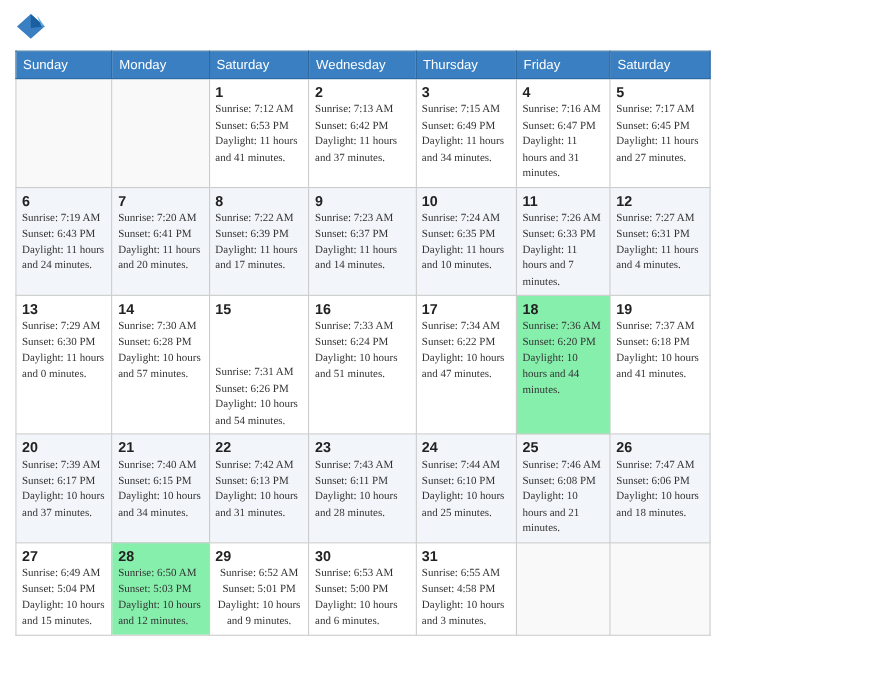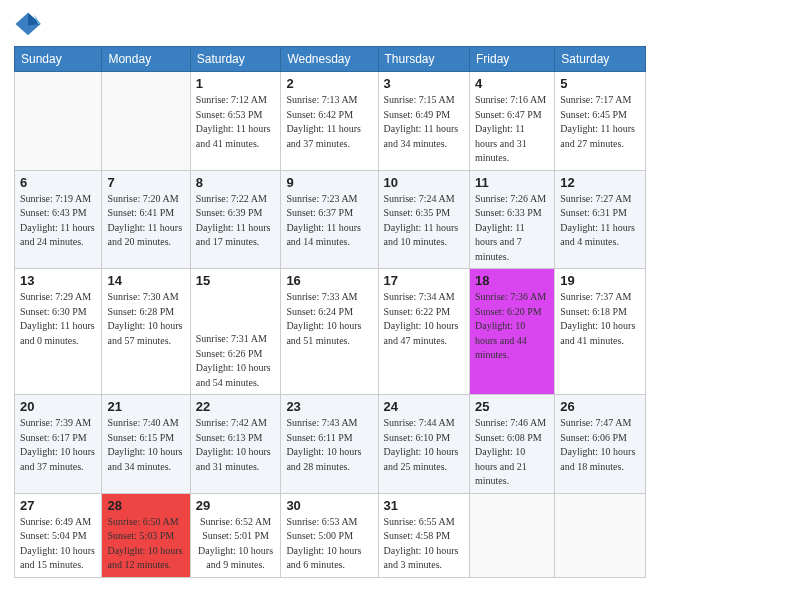--- a/index.html
+++ b/index.html
@@ -230,21 +230,21 @@
             <div class="day-info" style="white-space: pre-line;">Sunrise: 7:33 AM
 Sunset: 6:24 PM
 Daylight: 10 hours and 51 minutes.</div>
           </td>
           <td style="background: rgb(255, 255, 255);">
             <span class="day-num">17</span>
             <div class="day-info" style="white-space: pre-line;">Sunrise: 7:34 AM
 Sunset: 6:22 PM
 Daylight: 10 hours and 47 minutes.</div>
           </td>
-          <td style="background: #d946ef;">
+          <td style="background: #86efac;">
             <span class="day-num">18</span>
             <div class="day-info" style="white-space: pre-line;">Sunrise: 7:36 AM
 Sunset: 6:20 PM
 Daylight: 10 hours and 44 minutes.</div>
           </td>
           <td style="background: rgb(255, 255, 255);">
             <span class="day-num">19</span>
             <div class="day-info" style="white-space: pre-line;">Sunrise: 7:37 AM
 Sunset: 6:18 PM
 Daylight: 10 hours and 41 minutes.</div>
@@ -294,21 +294,21 @@
 Daylight: 10 hours and 18 minutes.</div>
           </td>
         </tr>
         <tr>
           <td style="background: rgb(255, 255, 255);">
             <span class="day-num">27</span>
             <div class="day-info" style="white-space: pre-line;">Sunrise: 6:49 AM
 Sunset: 5:04 PM
 Daylight: 10 hours and 15 minutes.</div>
           </td>
-          <td style="background: #ef4444; margin-left: 12px;">
+          <td style="background: #86efac; margin-left: 12px;">
             <span class="day-num">28</span>
             <div class="day-info" style="white-space: pre-line;">Sunrise: 6:50 AM
 Sunset: 5:03 PM
 Daylight: 10 hours and 12 minutes.</div>
           </td>
           <td style="background: rgb(255, 255, 255); margin-left: 36px;">
             <span class="day-num">29</span>
             <div class="day-info" style="white-space: pre-line; text-align: center;">Sunrise: 6:52 AM
 Sunset: 5:01 PM
 Daylight: 10 hours and 9 minutes.</div>

